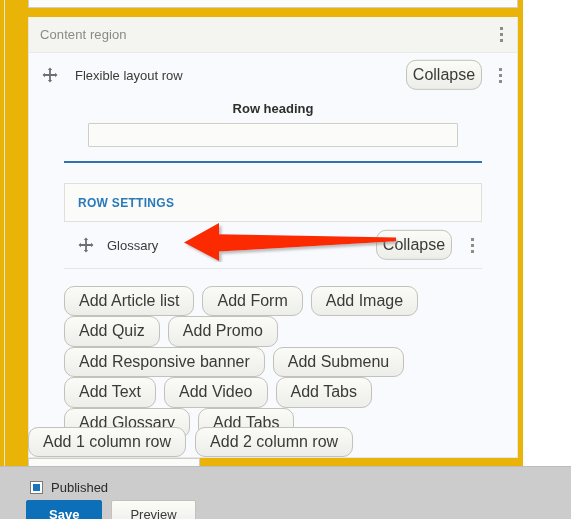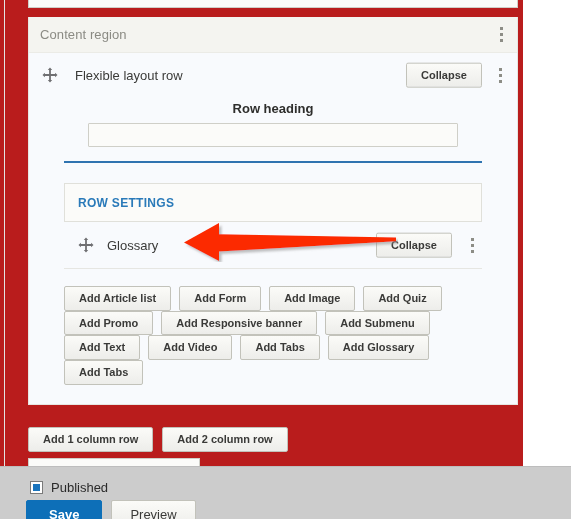--- a/index.html
+++ b/index.html
@@ -15,21 +15,21 @@
     font-size: 13px;
     color: #333333;
     position: relative;
   }
 
   
   #page-frame {
     position: absolute;
     left: 0; top: 0;
     width: 523px; height: 519px;
-    background: #b91c1c;
+    background: #eab308;
   }
   .page-left-rule {
     position: absolute;
     left: 4px; top: 0;
     width: 1px; height: 467px;
     background: #e3e3e3;
   }
 
   
   .top-cut-field {
@@ -111,30 +111,29 @@
 
   .row-label {
     position: absolute;
     left: 46px;
     font-size: 13px;
     color: #3a3a38;
   }
   .btn {
     background: linear-gradient(#fbfbf8, #ededea);
     border: 1px solid #c2c2ba;
-    border-radius: 2px;
+    border-radius: 10px;
     font-family: "Liberation Sans", sans-serif;
-    font-size: 11px;
+    font-size: 16px;
     color: #3a3a38;
     padding: 5px 12px;
     cursor: pointer;
     line-height: 1.15;
     white-space: nowrap;
     box-sizing: border-box;
-    font-weight: bold;
   }
   .collapse-btn {
     position: absolute;
     right: 35px;
     top: 50%;
     transform: translateY(-50%);
     width: 76px;
     text-align: center;
     padding: 5px 0;
   }

